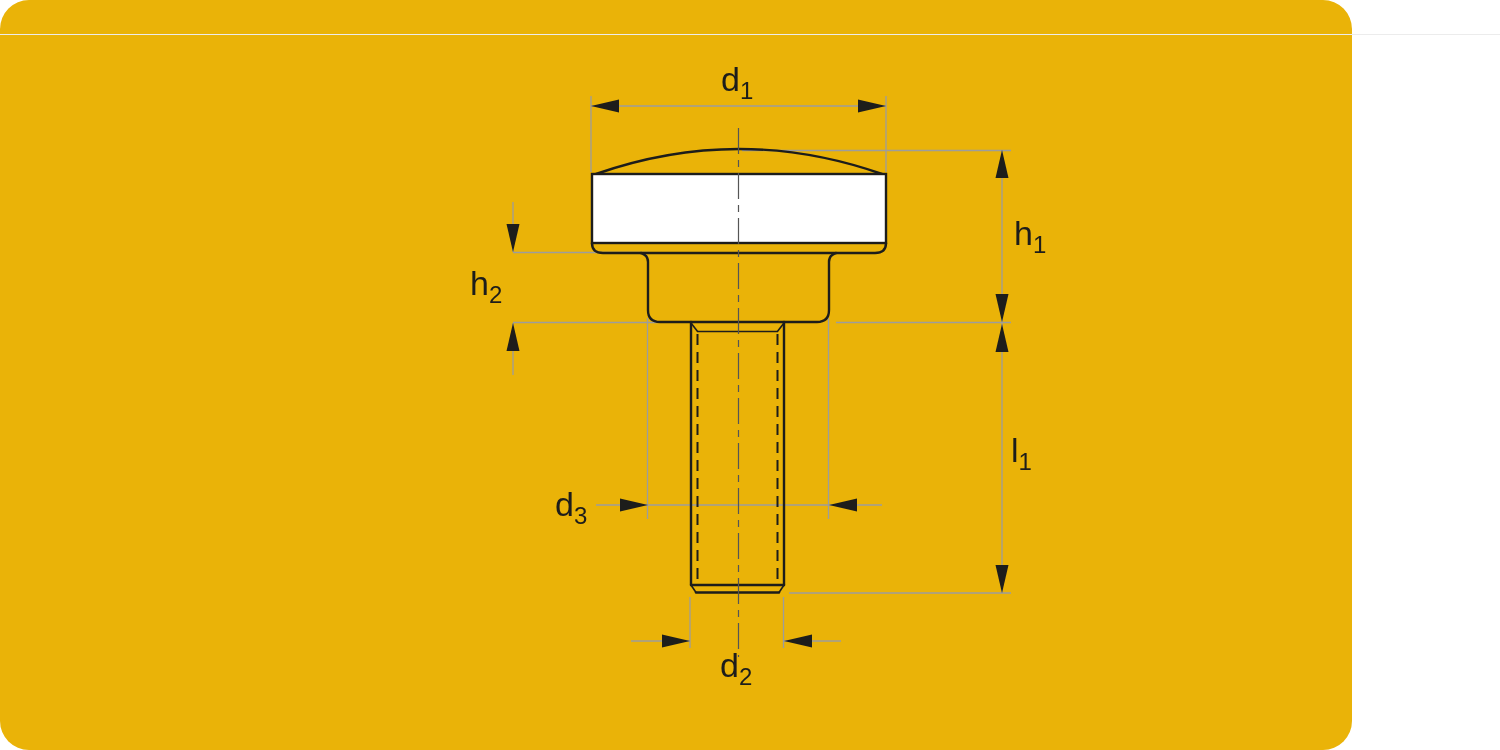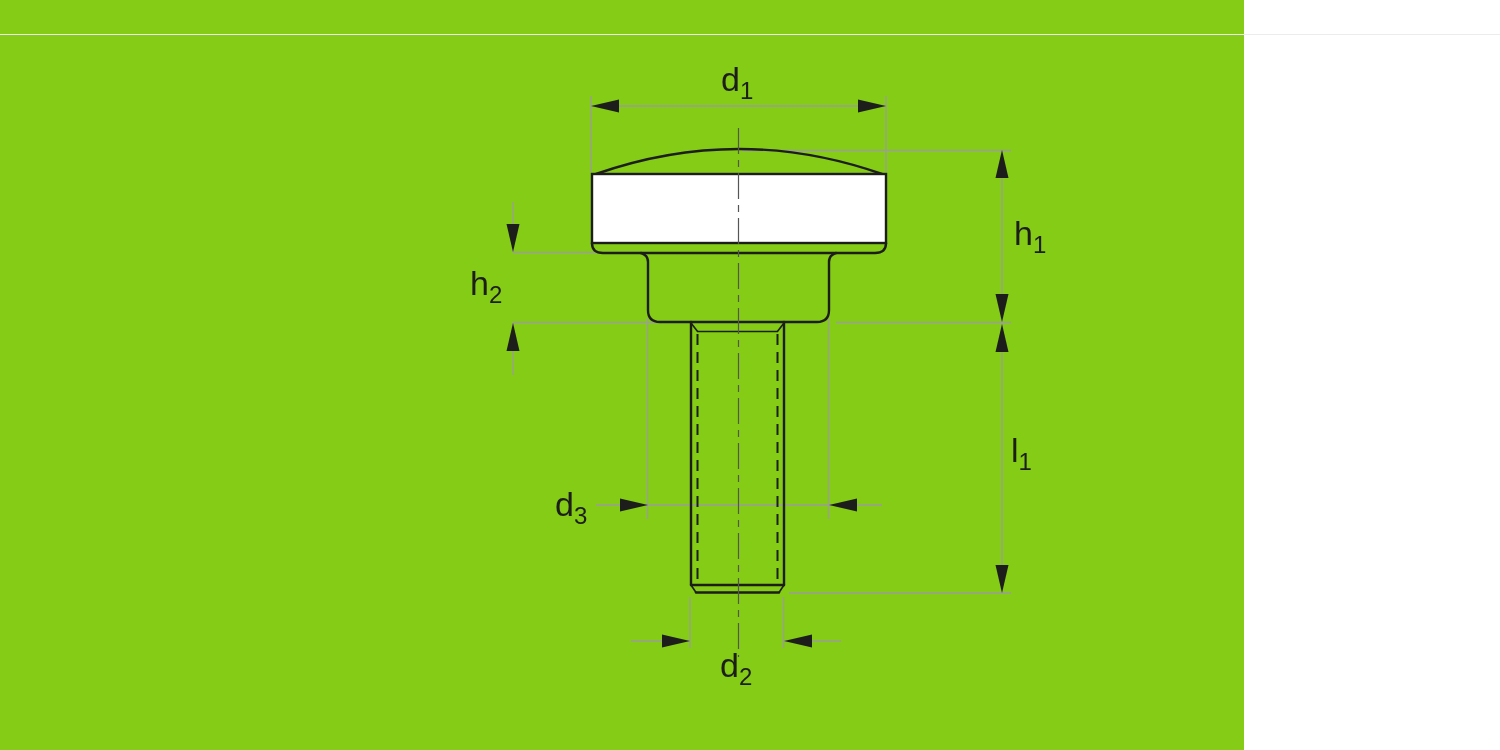--- a/index.html
+++ b/index.html
@@ -6,23 +6,24 @@
     margin: 0;
     padding: 0;
     background: #ffffff;
     width: 1500px;
     height: 750px;
     overflow: hidden;
     font-family: "Liberation Sans", sans-serif;
   }
   .page {
     position: relative;
-    width: 1244px;
+    width: 1352px;
     height: 750px;
-    background: #84cc16;
+    background: #eab308;
+    border-radius: 29px;
   }
   .header-divider {
     position: absolute;
     left: 0;
     top: 34px;
     width: 1500px;
     height: 1px;
     background: #ececec;
   }
   svg { display: block; position: absolute; left: 0; top: 0; }

